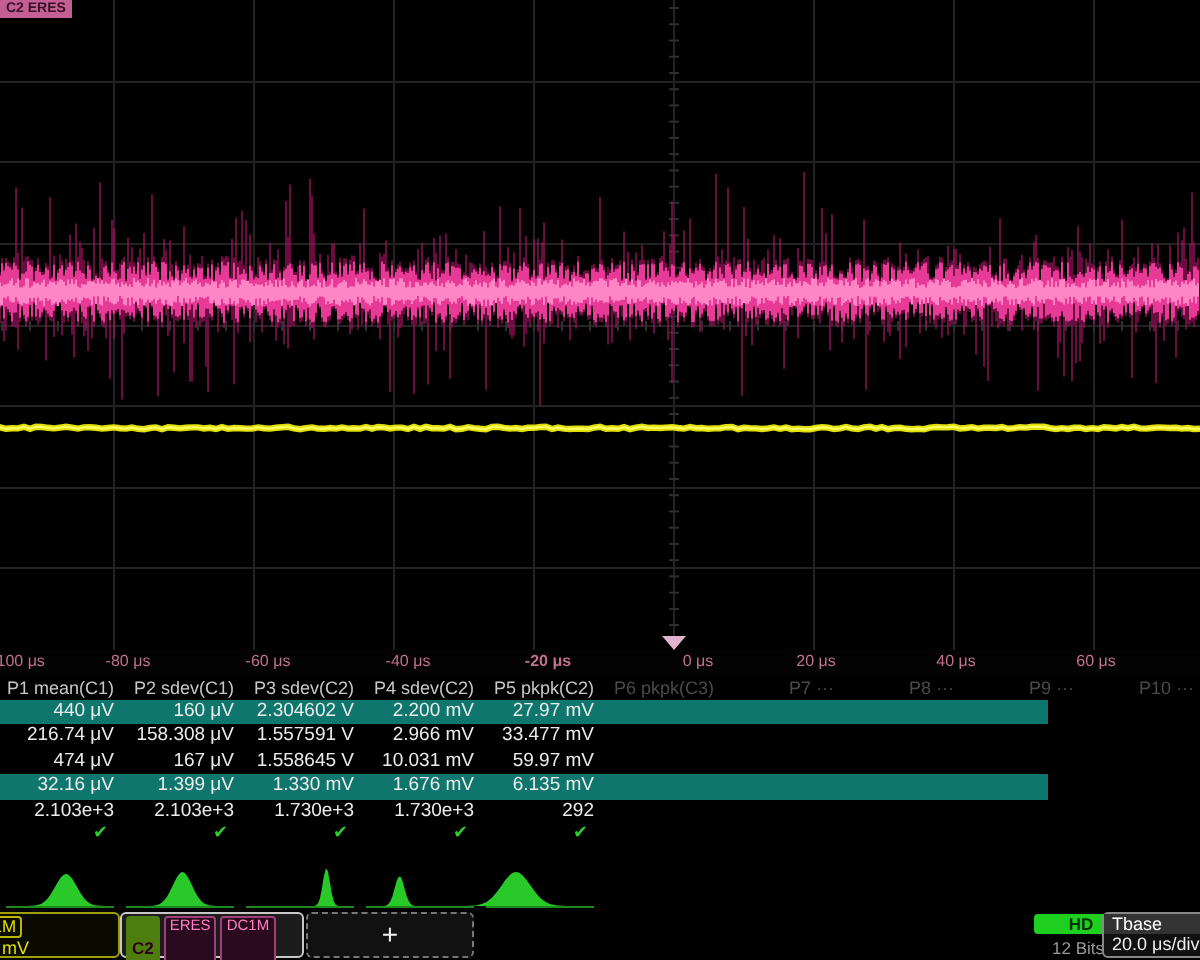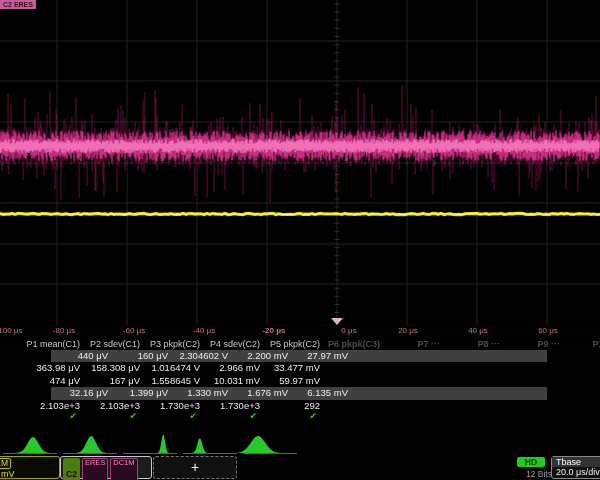--- a/index.html
+++ b/index.html
@@ -6,28 +6,28 @@
   #screen{position:relative;width:600px;height:480px;background:#000;overflow:hidden;
           font-family:"Liberation Sans","DejaVu Sans",sans-serif;}
   #grid-area{position:absolute;left:0;top:0;width:600px;height:325px;}
   #top-badge{position:absolute;left:0;top:0;height:9px;padding:0 3px;background:#c45f93;
              color:#3a1028;font-size:7px;line-height:9px;font-weight:bold;z-index:5;}
   #axis-strip{position:absolute;left:0;top:325px;width:600px;height:13px;background:#030303;}
   .axis-label{position:absolute;top:1px;width:40px;text-align:center;font-size:8px;color:#c2708e;}
   #trigger-marker{position:absolute;left:331px;top:318px;width:0;height:0;z-index:4;
                   border-left:6px solid transparent;border-right:6px solid transparent;
                   border-top:7px solid #e3b2cc;}
-  #measure-table{position:absolute;left:0;top:338px;width:524px;background:#000;padding-left:23px;}
+  #measure-table{position:absolute;left:0;top:338px;width:524px;background:#000;}
   .thead,.trow,.tcheck{display:grid;grid-template-columns:repeat(10,60px);}
   .thead{height:12px;}
   .thead .cell{font-size:9px;color:#c8c8c8;text-align:right;padding-right:3px;line-height:12px;
                overflow:hidden;white-space:nowrap;}
-  .thead .cell.dim{color:#4a4a4a;font-weight:bold;}
+  .thead .cell.dim{color:#4a4a4a;}
   .trow{height:12.4px;}
-  .trow.stripe{background:#404040;margin-left:28px;}
+  .trow.stripe{background:#0f766e;}
   .trow .cell{font-size:9.5px;color:#ececec;text-align:right;padding-right:3px;line-height:12.4px;
               white-space:nowrap;overflow:hidden;}
   .tcheck{height:10px;}
   .tcheck .cell{color:#2ecc2e;font-size:9px;line-height:9px;text-align:right;padding-right:6px;}
   #histicons{position:absolute;left:0;top:432px;}
   #bottom-bar{position:absolute;left:0;top:455px;width:600px;height:25px;background:#000;}
   .descbox{position:absolute;top:1px;height:21px;border-radius:3px;font-size:9px;}
   #c1-box{left:-24px;width:82px;border:1px solid #a0a000;background:#0a0a00;}
   #c1-box .row1{display:flex;gap:2px;padding:1px 0 0 4px;}
   #c1-box .bdg{border:1px solid #b8b800;color:#e0e000;border-radius:2px;padding:0 2px;
@@ -36,21 +36,21 @@
   #c2-box{left:60px;width:90px;border:1px solid #c8c8c8;background:#1c1c1c;}
   #c2-box .row1{display:flex;gap:2px;padding:1px 0 0 2px;}
   .c2bdg{background:#4d7c0f;color:#30001a;font-weight:bold;border-radius:2px;padding:12px 3px;
          font-size:8.5px;line-height:9px;}
   .pinkbdg{background:#2a0a1e;border:1px solid #a04078;color:#ff7fc0;border-radius:2px;
            padding:0 2px;font-size:7.5px;line-height:8px;}
   #c2-box .val{background:#2e6f80;color:#fff;font-size:9px;text-align:right;
                padding-right:6px;line-height:10px;margin-top:1px;}
   #add-box{left:153px;width:82px;border:1px dashed #777;background:#111;
            color:#eee;text-align:center;font-size:14px;line-height:20px;}
-  #hd-badge{position:absolute;left:517px;top:2px;width:28px;height:10px;background:#1fcf1f;
+  #hd-badge{position:absolute;left:517px;top:2px;width:47px;height:10px;background:#1fcf1f;
             color:#003300;font-weight:bold;font-size:8.5px;text-align:center;line-height:10px;
             border-radius:2px;}
   #hd-bits{position:absolute;left:512px;top:14px;width:40px;color:#999;font-size:8.5px;
            text-align:right;}
   #tbase-box{left:551px;width:70px;border:1px solid #888;background:#111;}
   #tbase-box .row1{background:#333;color:#fff;font-size:9px;padding:0 4px;line-height:10px;}
   #tbase-box .val{color:#eee;font-size:9px;padding:1px 4px;line-height:9px;}
 </style>
 </head>
 <body>
@@ -182,21 +182,21 @@
       <span class="axis-label" style="left: 329px;">0 μs</span>
       <span class="axis-label" style="left: 388px;">20 μs</span>
       <span class="axis-label" style="left: 458px;">40 μs</span>
       <span class="axis-label" style="left: 528px;">60 μs</span>
     </div>
 
   <div id="measure-table">
       <div class="thead">
         <div class="cell">P1 mean(C1)</div>
         <div class="cell">P2 sdev(C1)</div>
-        <div class="cell">P3 pkpk(C2)</div>
+        <div class="cell">P3 sdev(C2)</div>
         <div class="cell">P4 sdev(C2)</div>
         <div class="cell">P5 pkpk(C2)</div>
         <div class="cell dim">P6 pkpk(C3)</div>
         <div class="cell dim">P7 ···</div>
         <div class="cell dim">P8 ···</div>
         <div class="cell dim">P9 ···</div>
         <div class="cell dim">P10 ···</div>
       </div>
       <div class="trow stripe">
         <div class="cell">440 μV</div>
@@ -204,23 +204,23 @@
         <div class="cell">2.304602 V</div>
         <div class="cell">2.200 mV</div>
         <div class="cell">27.97 mV</div>
         <div class="cell"></div>
         <div class="cell"></div>
         <div class="cell"></div>
         <div class="cell"></div>
         <div class="cell"></div>
       </div>
       <div class="trow">
-        <div class="cell">363.98 μV</div>
+        <div class="cell">216.74 μV</div>
         <div class="cell">158.308 μV</div>
-        <div class="cell">1.016474 V</div>
+        <div class="cell">1.557591 V</div>
         <div class="cell">2.966 mV</div>
         <div class="cell">33.477 mV</div>
         <div class="cell"></div>
         <div class="cell"></div>
         <div class="cell"></div>
         <div class="cell"></div>
         <div class="cell"></div>
       </div>
       <div class="trow">
         <div class="cell">474 μV</div>

